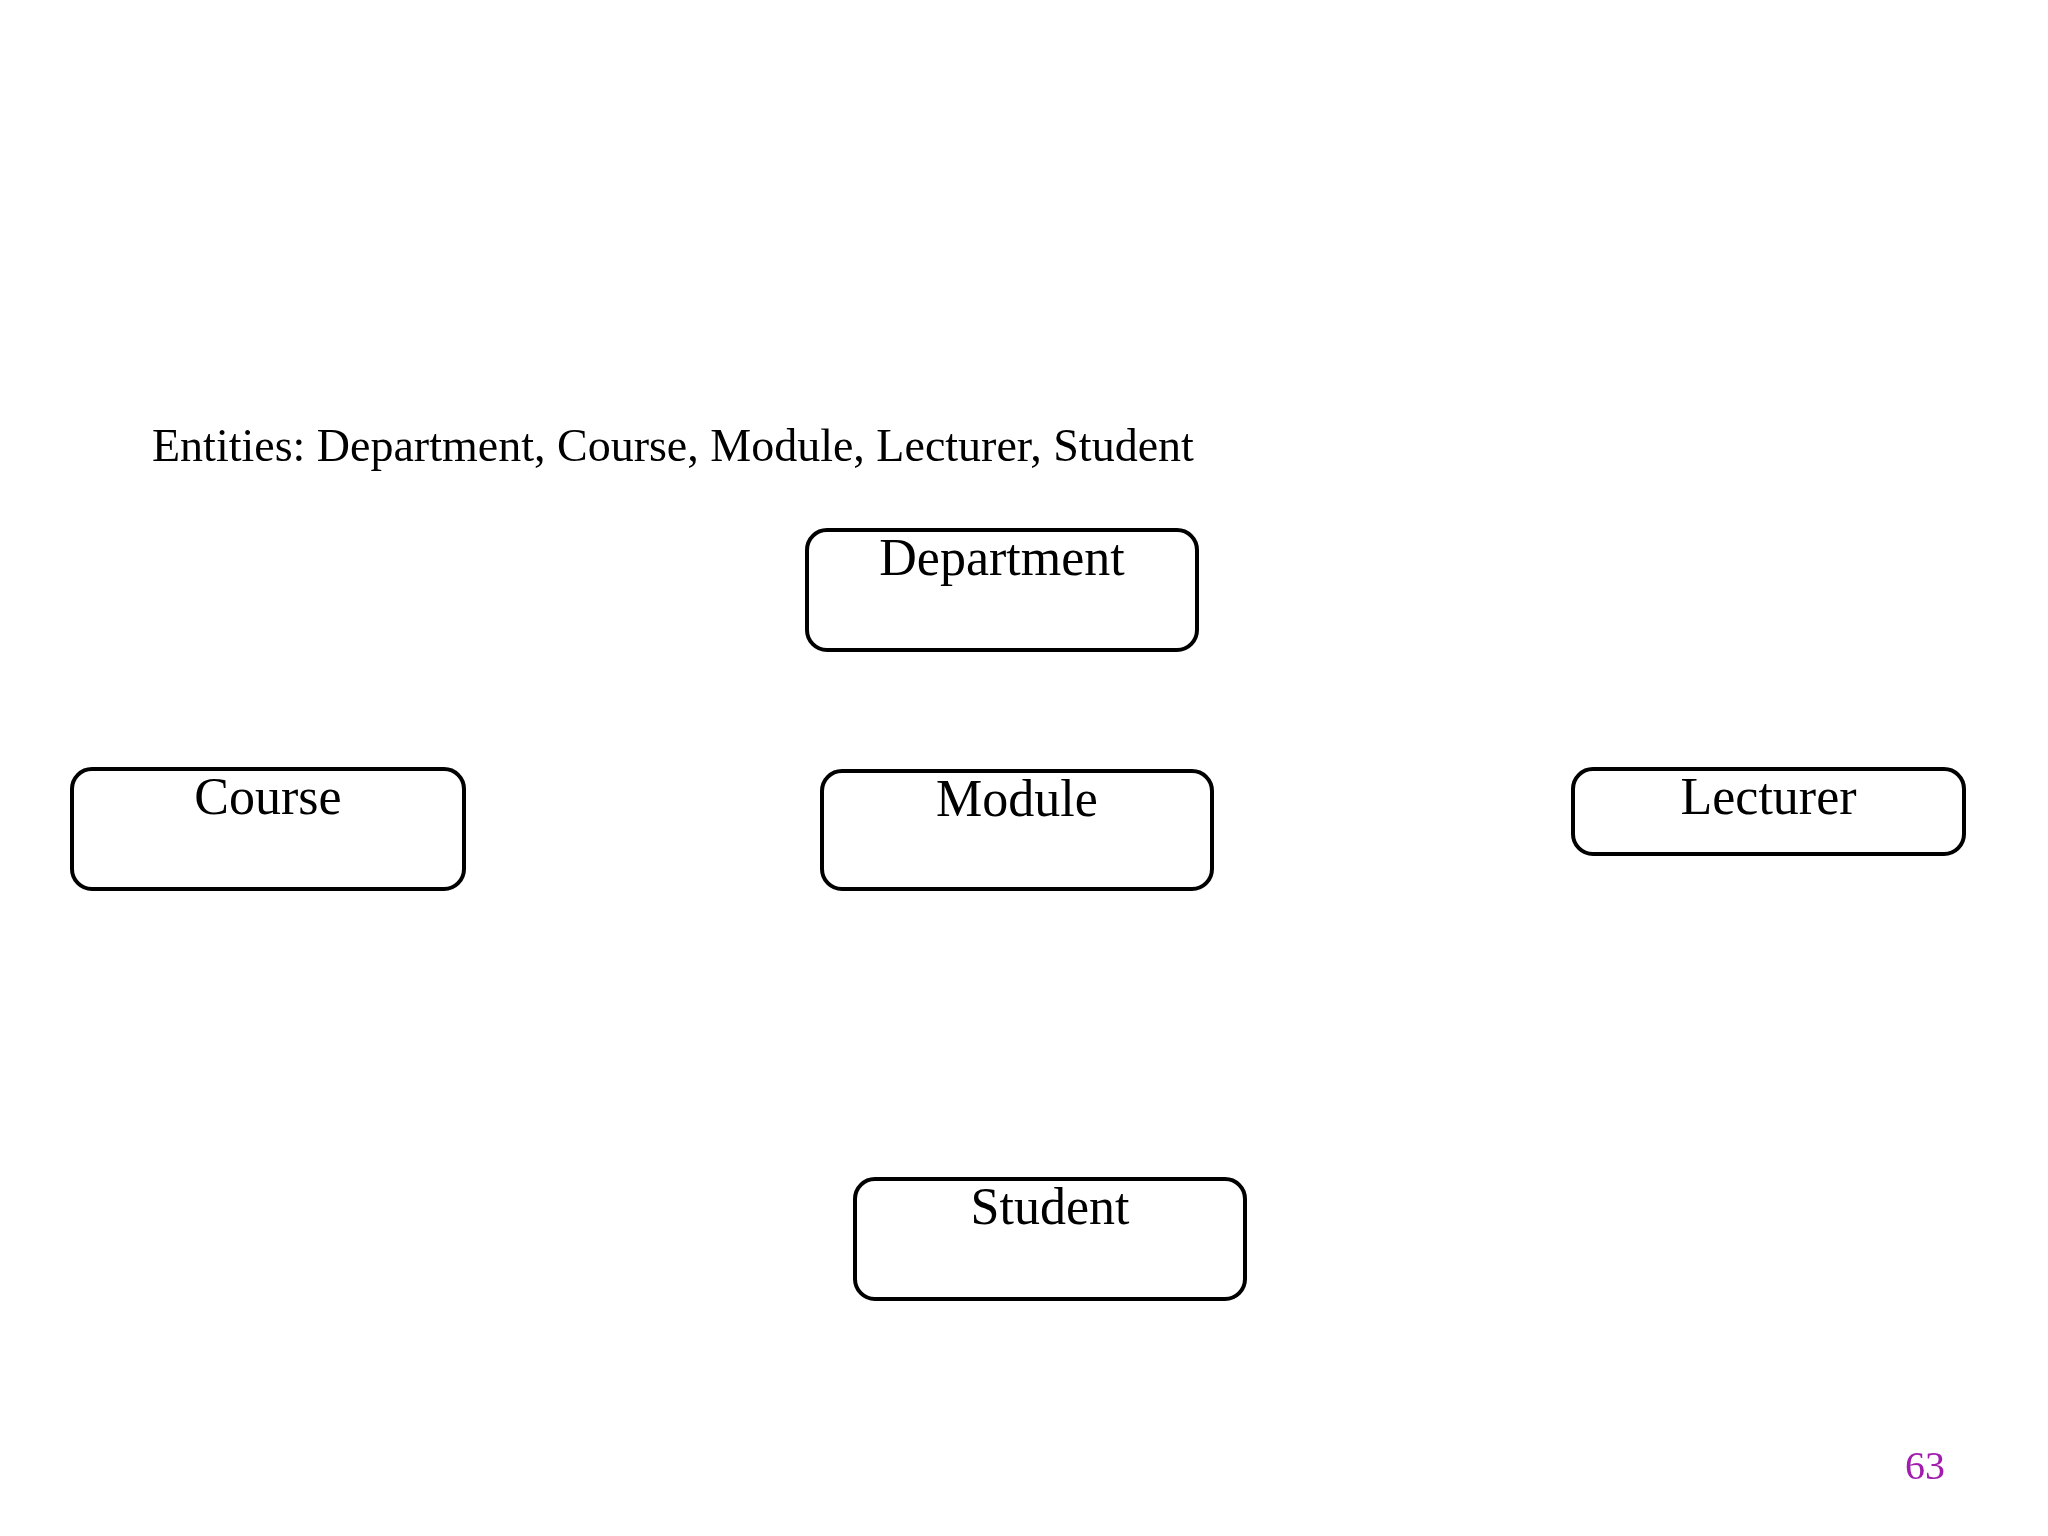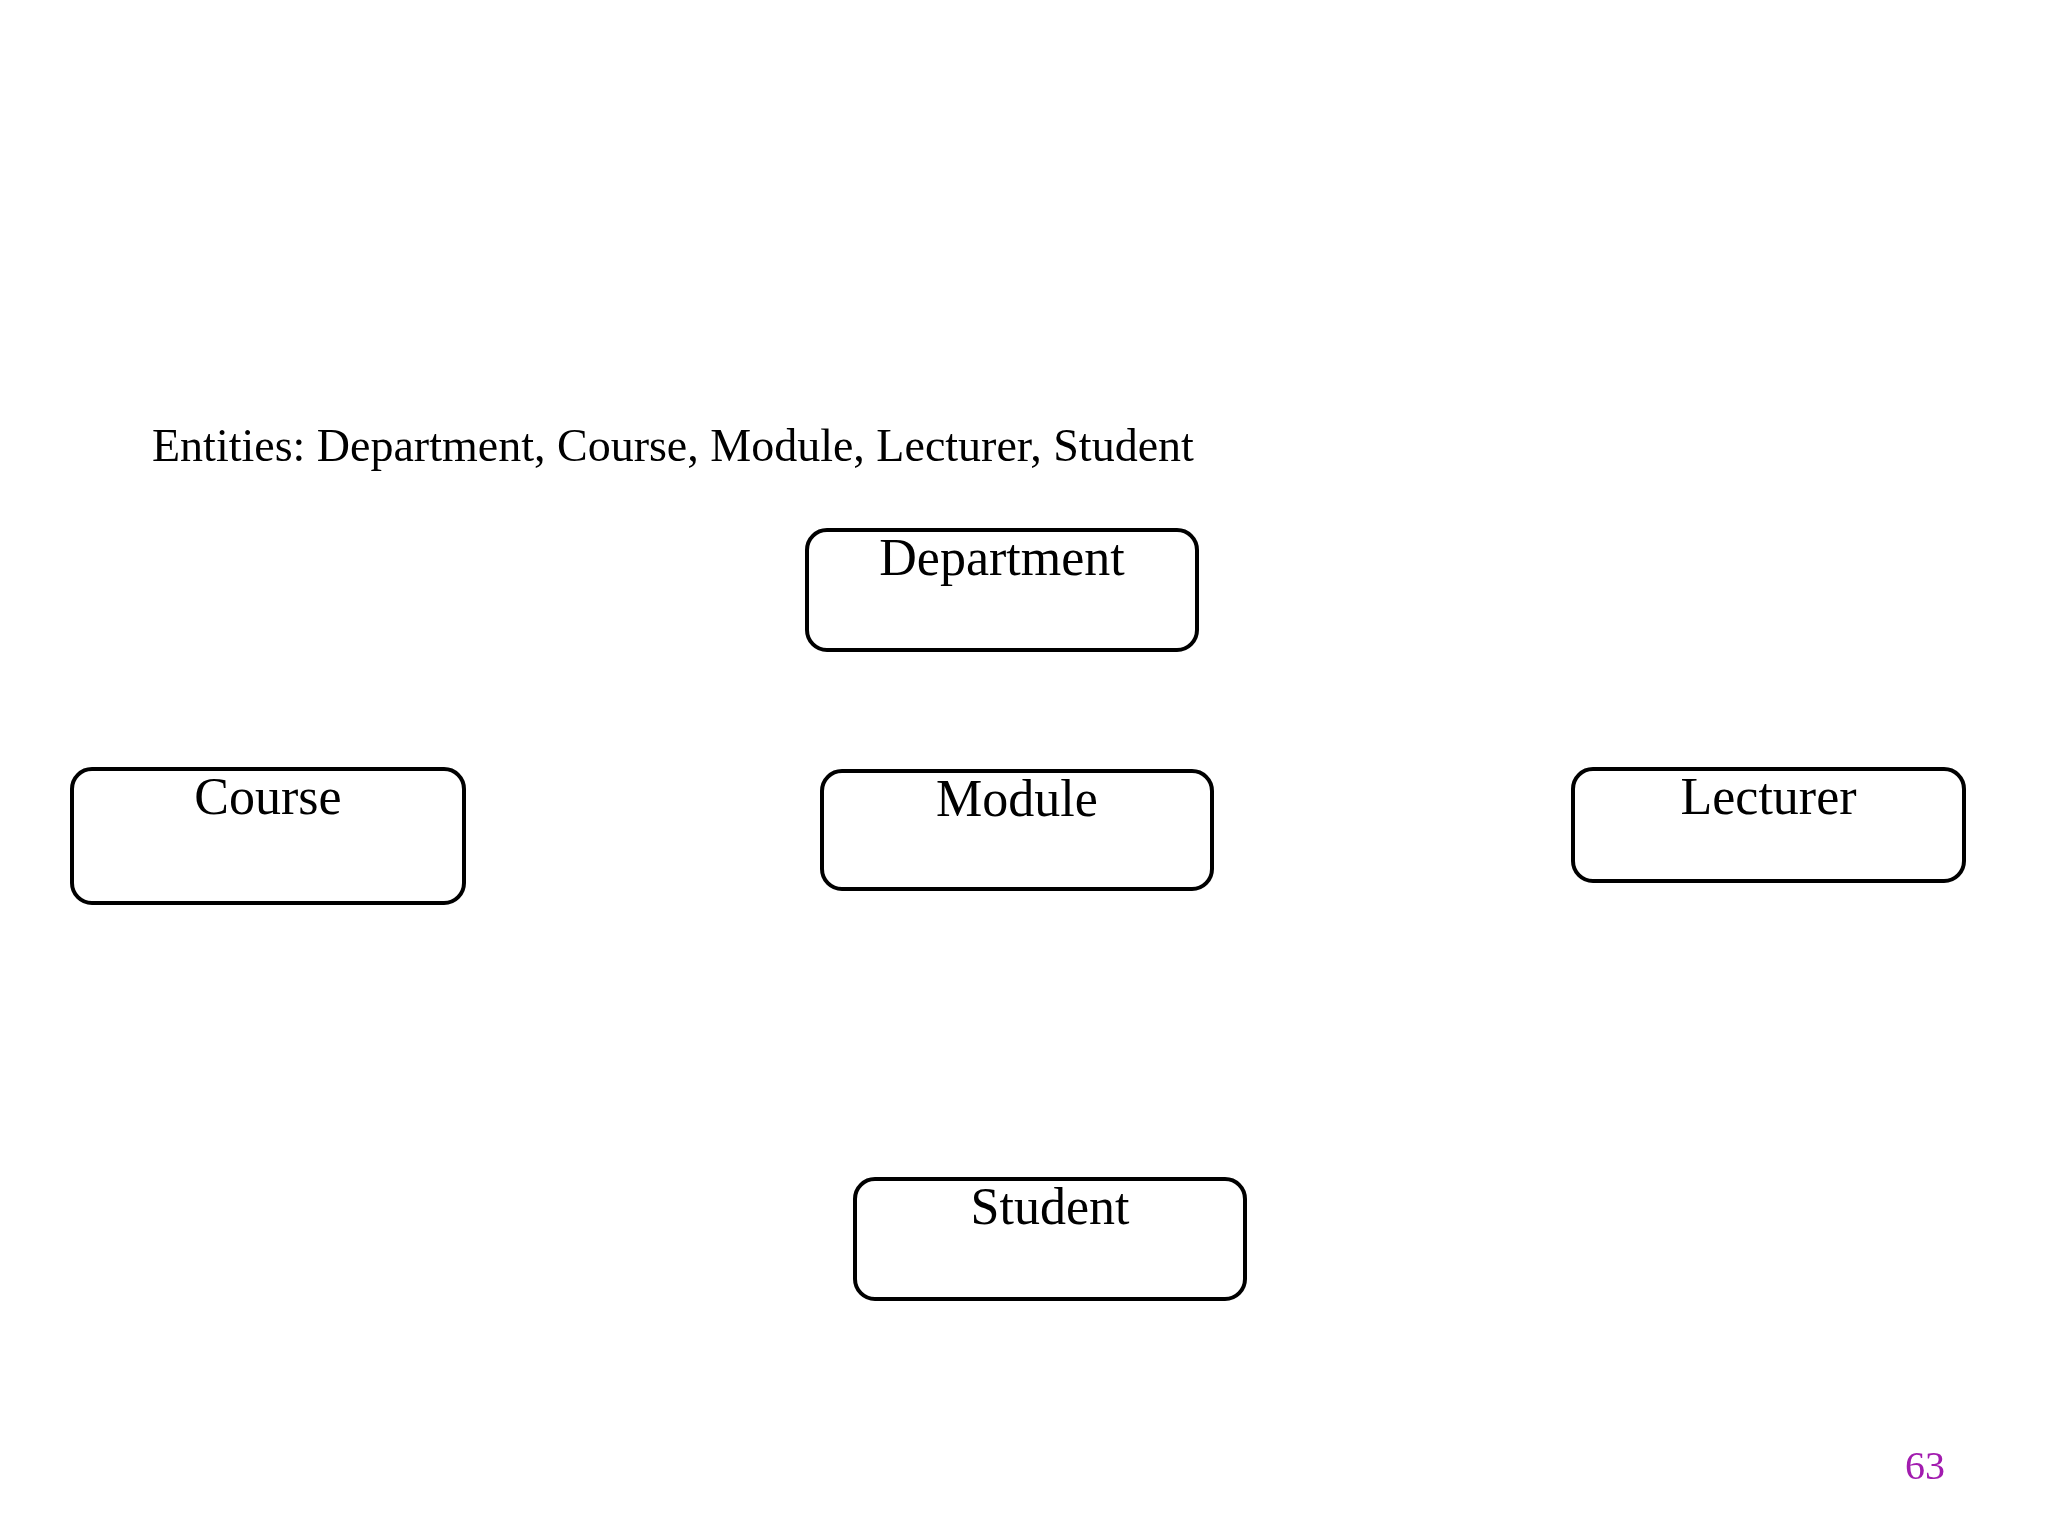--- a/index.html
+++ b/index.html
@@ -61,23 +61,23 @@
   }
   .entity-label {
     font-family: "Liberation Serif", "DejaVu Serif", serif;
     font-size: 52px;
     line-height: 1;
     color: #000000;
     white-space: nowrap;
   }
 
   #box-department { left: 805px;  top: 528px;  width: 394px; height: 124px; }
-  #box-course     { left: 70px;   top: 767px;  width: 396px; height: 138px; }
+  #box-course     { left: 70px;   top: 767px;  width: 396px; height: 124px; }
   #box-module     { left: 820px;  top: 769px;  width: 394px; height: 122px; }
-  #box-lecturer   { left: 1571px; top: 767px;  width: 395px; height: 116px; }
+  #box-lecturer   { left: 1571px; top: 767px;  width: 395px; height: 89px; }
   #box-student    { left: 820px;  top: 1177px; width: 394px; height: 124px; margin-left: 33px; }
 
   
   #page-number {
     position: absolute;
     left: 1880px;
     top: 1442px;
     width: 90px;
     text-align: center;
     font-family: "Liberation Serif", "DejaVu Serif", serif;

